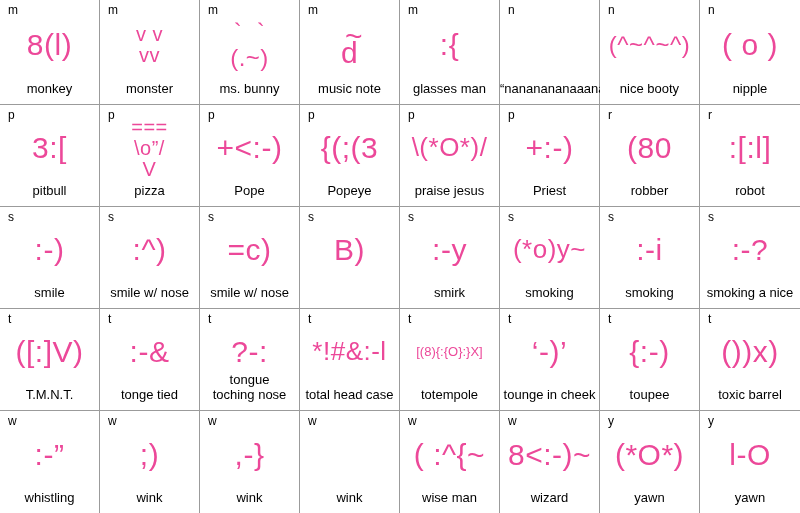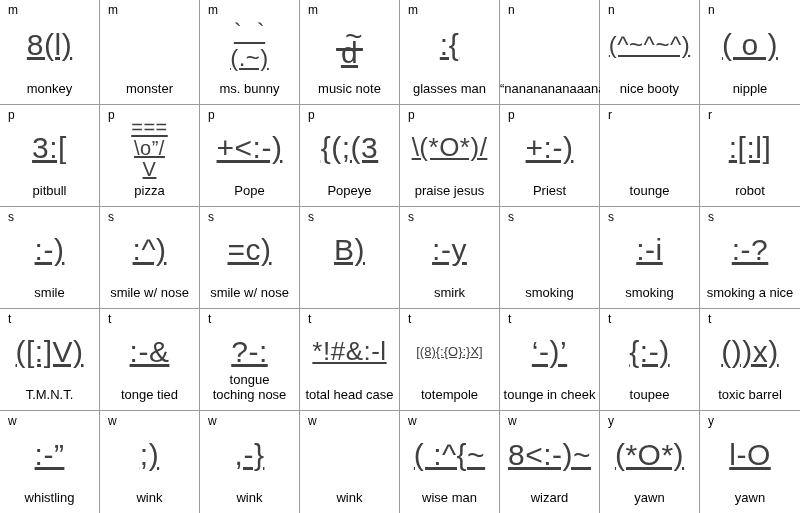--- a/index.html
+++ b/index.html
@@ -46,23 +46,22 @@
     right: 0;
     top: 13px;
     bottom: 28px;
     display: flex;
     align-items: center;
     justify-content: center;
     text-align: center;
     white-space: pre;
     font-size: 30px;
     line-height: 1.05;
-    color: #404040;
+    color: #ec4899;
     letter-spacing: 0.5px;
-    text-decoration: underline;
   }
   .emoticon.em-26 { font-size: 26px; }
   .emoticon.em-24 { font-size: 24px; }
   .emoticon.em-20 { font-size: 20px; }
   .emoticon.em-13 { font-size: 13px; letter-spacing: 0; }
   .emoticon.tight { line-height: 0.55; }
 
   .label {
     position: absolute;
     left: 0;
@@ -82,20 +81,22 @@
 <div class="page">
   <div class="grid">
   <div class="cell">
     <span class="letter">m</span>
     <div class="emoticon">8(l)</div>
     <div class="label">monkey</div>
   </div>
 
   <div class="cell">
     <span class="letter">m</span>
+    <div class="emoticon em-20">v v
+vv</div>
     <div class="label">monster</div>
   </div>
 
   <div class="cell">
     <span class="letter">m</span>
     <div class="emoticon em-24">`  `
 (.~)</div>
     <div class="label">ms. bunny</div>
   </div>
 
@@ -162,21 +163,22 @@
   </div>
 
   <div class="cell">
     <span class="letter">p</span>
     <div class="emoticon">+:-)</div>
     <div class="label">Priest</div>
   </div>
 
   <div class="cell">
     <span class="letter">r</span>
-    <div class="label">tounge</div>
+    <div class="emoticon">(80</div>
+    <div class="label">robber</div>
   </div>
 
   <div class="cell">
     <span class="letter">r</span>
     <div class="emoticon">:[:l]</div>
     <div class="label">robot</div>
   </div>
 
   <div class="cell">
     <span class="letter">s</span>
@@ -202,20 +204,21 @@
   </div>
 
   <div class="cell">
     <span class="letter">s</span>
     <div class="emoticon">:-y</div>
     <div class="label">smirk</div>
   </div>
 
   <div class="cell">
     <span class="letter">s</span>
+    <div class="emoticon em-26">(*o)y~</div>
     <div class="label">smoking</div>
   </div>
 
   <div class="cell">
     <span class="letter">s</span>
     <div class="emoticon">:-i</div>
     <div class="label">smoking</div>
   </div>
 
   <div class="cell">

